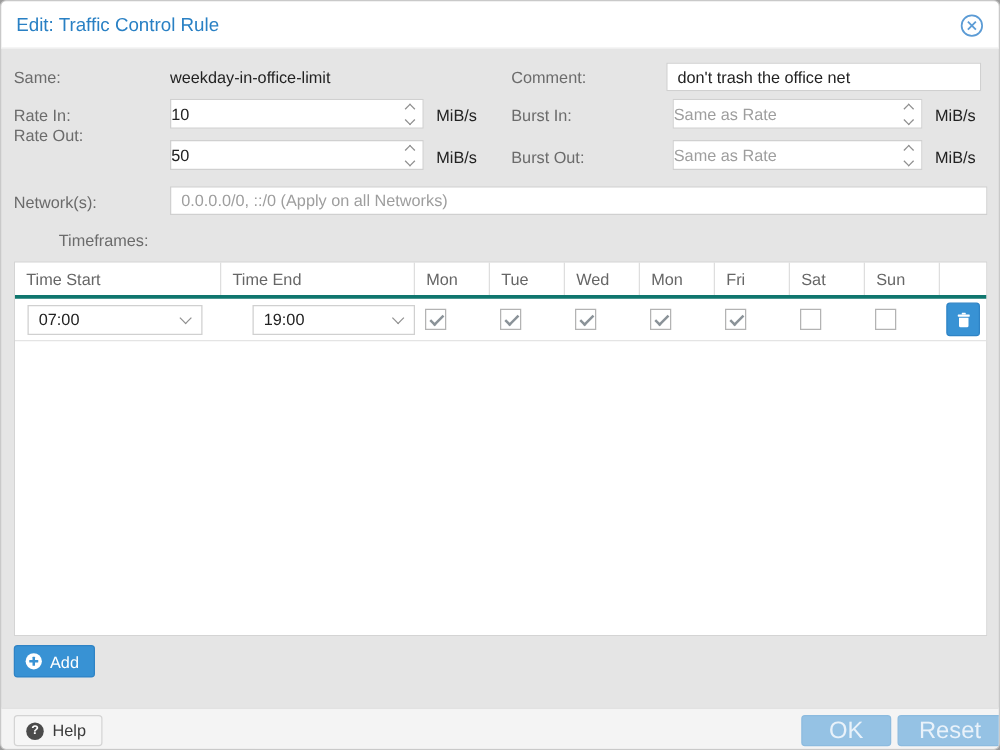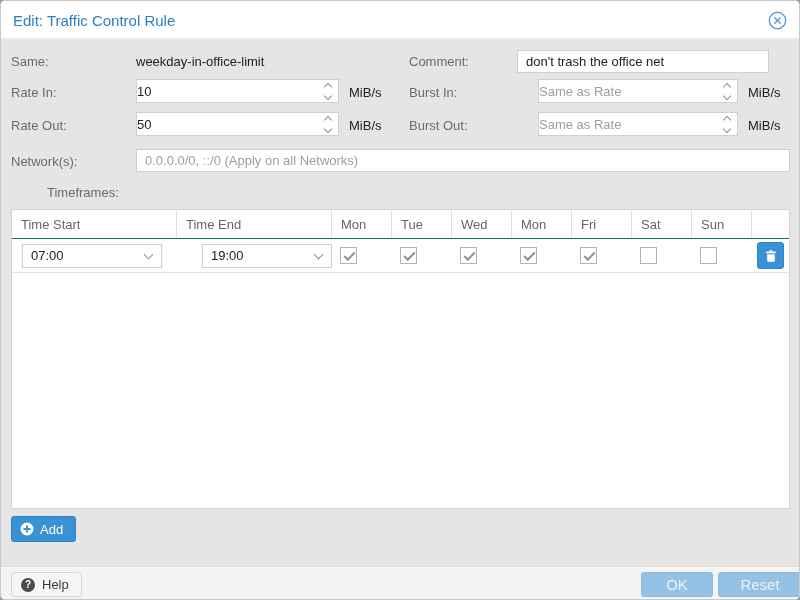--- a/index.html
+++ b/index.html
@@ -74,21 +74,21 @@
   }
   .chev.up   { transform: rotate(-135deg); margin-top: 3px; }
   .chev.down { transform: rotate(45deg);  margin-bottom: 3px; }
   
   .tframe {
     position: absolute; left: 10px; top: 208px;
     width: 779px; height: 300px;
     border: 1px solid #d4d4d4;
     background: #fff;
   }
-  .thead { display: flex; height: 29px; border-bottom: 1px solid #0f766e; }
+  .thead { display: flex; height: 29px; border-bottom: 3px solid #0f766e; }
   .th {
     color: #666; display: flex; align-items: center;
     padding-left: 9px; border-right: 1px solid #dedede;
     height: 100%;
   }
   .th:last-child { border-right: none; }
   .trow { display: flex; height: 34px; border-bottom: 1px solid #e4e4e4; position: relative; }
   .td { display: flex; align-items: center; height: 100%; }
   .c-start { width: 165px; } .c-end { width: 155px; }
   .c-day { width: 60px; } .c-act { flex: 1; }
@@ -145,21 +145,21 @@
   }
   .q-icon {
     width: 14px; height: 14px; border-radius: 50%;
     background: #4b4b4b; color: #fff;
     font-size: 10px; font-weight: bold; line-height: 14px; text-align: center;
     display: inline-block;
   }
   .btn-disabled {
     position: absolute; top: 5px; height: 25px;
     background: #95c2e4; border: 1px solid #8cbbdf; border-radius: 3px;
-    color: #e9f2fa; font-size: 15px;
+    color: #e9f2fa; font-size: 19px;
     display: flex; align-items: center; justify-content: center;
     cursor: default;
   }
   .ok-btn    { left: 640px; width: 72px; }
   .reset-btn { left: 717px; width: 84px; }
 </style>
 </head>
 <body>
 
 <div class="dialog">
@@ -172,21 +172,21 @@
         <line x1="6.3" y1="6.3" x2="12.7" y2="12.7" stroke="#5b9bd5" stroke-width="1.4"></line>
         <line x1="12.7" y1="6.3" x2="6.3" y2="12.7" stroke="#5b9bd5" stroke-width="1.4"></line>
       </svg>
     </div>
   </div>
 
   <div class="flabel" style="left:10px; top:53px;">Same:</div>
   <div class="fvalue" style="left:135px; top:53px;">weekday-in-office-limit</div>
 
   <div class="flabel" style="left:408px; top:53px;">Comment:</div>
-  <input class="txt" style="left: 516px; top: 49px; width: 252px; height: 23px;" value="don't trash the office net">
+  <input class="txt" style="left: 532px; top: 49px; width: 252px; height: 23px;" value="don't trash the office net">
 
   <div class="flabel" style="left:10px; top:84px;">Rate In:</div>
   <div class="spinbox" style="left:135px; top:78px; width:203px;">
     <input value="10" style="">
     <span class="spinner">
       <i class="chev up"></i>
       <i class="chev down"></i>
     </span>
   </div>
   <div class="unit" style="left:348px; top:84px;">MiB/s</div>
@@ -194,21 +194,21 @@
   <div class="flabel" style="left:408px; top:84px;">Burst In:</div>
   <div class="spinbox" style="left:537px; top:78px; width:200px;">
     <input placeholder="Same as Rate" style="">
     <span class="spinner">
       <i class="chev up"></i>
       <i class="chev down"></i>
     </span>
   </div>
   <div class="unit" style="left:747px; top:84px;">MiB/s</div>
 
-  <div class="flabel" style="left:10px; top:117px;">Rate Out:</div>
+  <div class="flabel" style="left:10px; top:100px;">Rate Out:</div>
   <div class="spinbox" style="left:135px; top:111px; width:203px;">
     <input value="50" style="">
     <span class="spinner">
       <i class="chev up"></i>
       <i class="chev down"></i>
     </span>
   </div>
   <div class="unit" style="left:348px; top:117px;">MiB/s</div>
 
   <div class="flabel" style="left:408px; top:117px;">Burst Out:</div>

